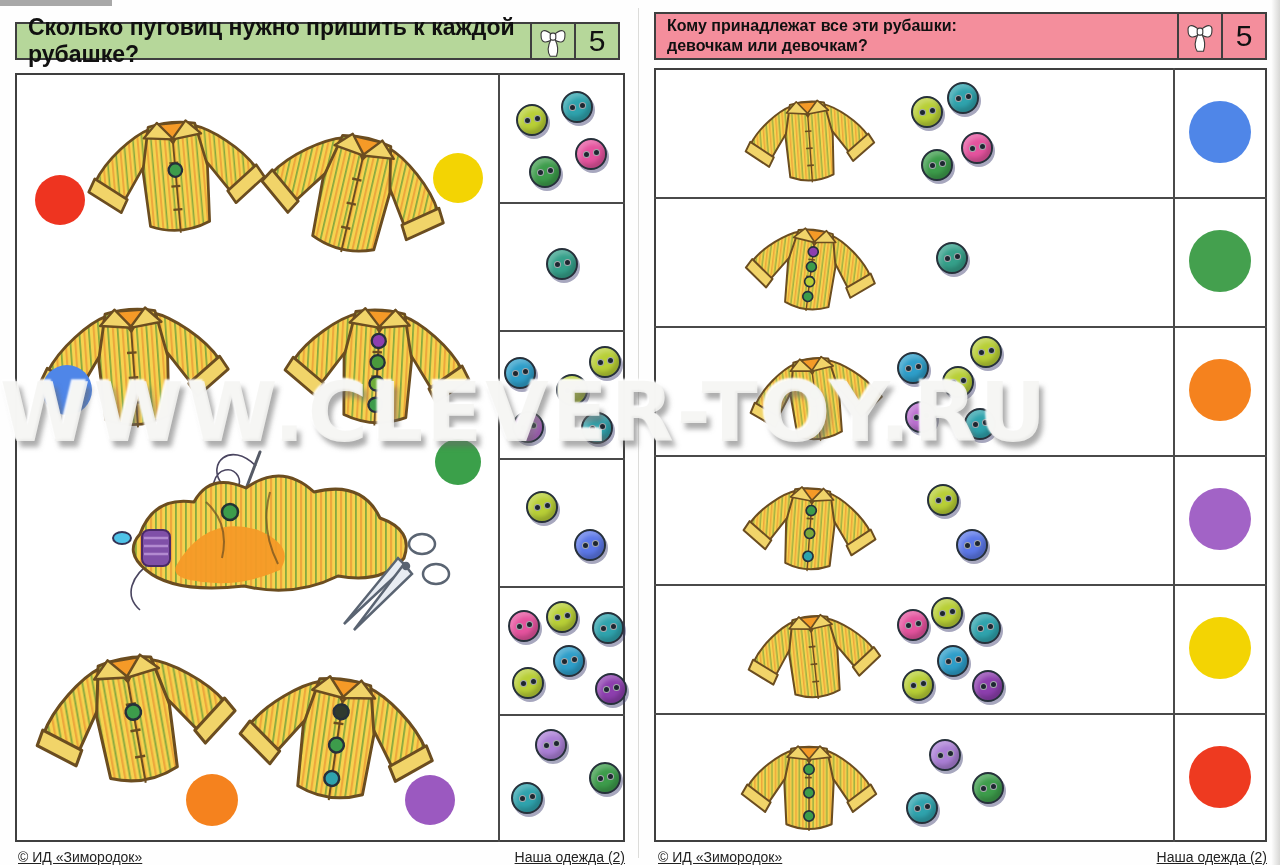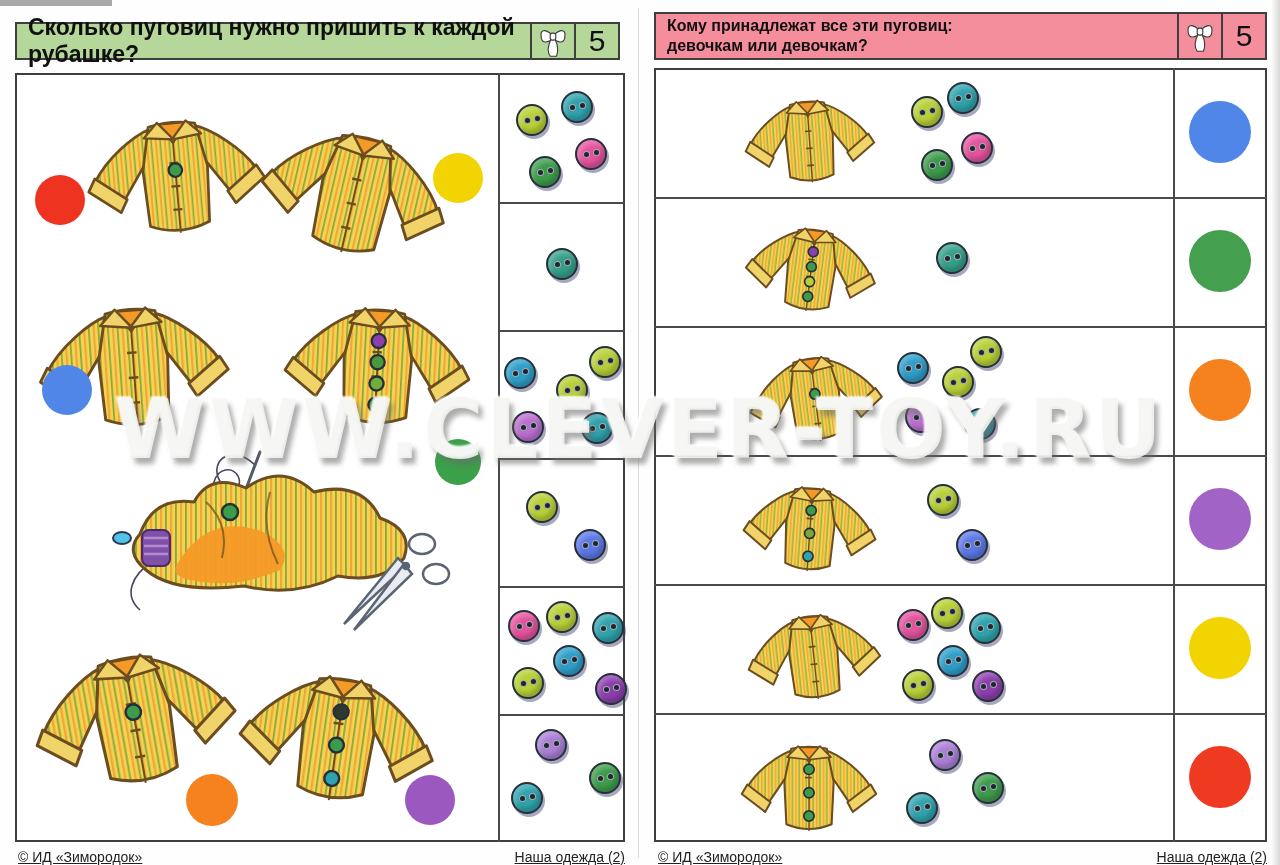--- a/index.html
+++ b/index.html
@@ -39,21 +39,21 @@
                         inset -3px -4px 4px rgba(0,0,0,0.20),
                         inset 3px 4px 4px rgba(255,255,255,0.25);}
   .loose-btn .hole{position:absolute;width:5px;height:5px;border-radius:50%;background:#1d2630;
                    border:1px solid rgba(255,255,255,0.6);}
   .loose-btn .h1{left:6px;top:11px;}
   .loose-btn .h2{left:16px;top:9px;}
 
   .vignette{position:absolute;left:110px;top:438px;width:370px;height:195px;z-index:5;}
 
   
-  .watermark{position:absolute;left:0;top:382px;width:100%;text-align:center;z-index:40;
+  .watermark{position:absolute;left:0;top:365px;width:100%;z-index:40;
              font-family:"DejaVu Sans",sans-serif;font-weight:bold;font-size:82px;
              letter-spacing:3px;color:rgba(245,245,243,0.88);
              text-shadow:-2px -2px 2px rgba(255,255,255,0.95), 4px 6px 5px rgba(105,105,105,0.55);
              pointer-events:none;white-space:nowrap;}
 
   
   .foot{position:absolute;font-size:14px;color:#222;z-index:10;text-decoration:underline;}
 </style>
 </head>
 <body>
@@ -107,21 +107,21 @@
           <use href="#bow-shape"></use>
         </svg>
     </div>
     <div class="hdr-box">
       <span class="hdr-num">5</span>
     </div>
   </div>
 
   <div class="hdr hdr-right" style="background: rgb(244, 142, 156);">
     <div class="hdr-title">
-      <span>Кому принадлежат все эти пуговиц:</span>
+      <span>Кому принадлежат все эти рубашки:</span>
       <span>девочкам или девочкам?</span>
     </div>
     <div class="hdr-box">
       <svg width="28" height="33">
           <use href="#bow-shape"></use>
         </svg>
     </div>
     <div class="hdr-box">
       <span class="hdr-num">5</span>
     </div>

